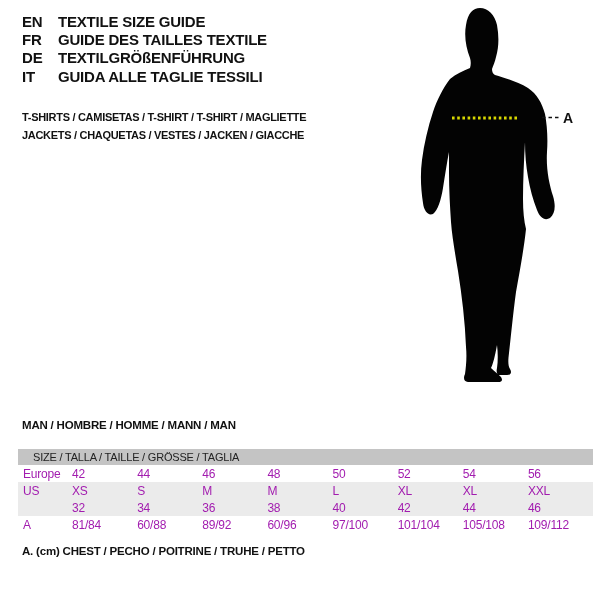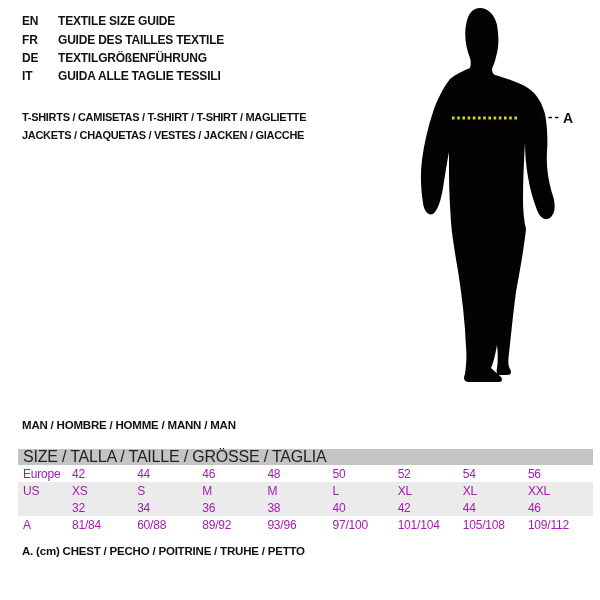--- a/index.html
+++ b/index.html
@@ -6,38 +6,38 @@
   body{
     width:600px;height:600px;background:#ffffff;
     font-family:"Liberation Sans","DejaVu Sans",sans-serif;color:#111;
     -webkit-font-smoothing:antialiased;
   }
   .page{position:relative;width:600px;height:600px;overflow:hidden;background:#fff;}
 
   
   .lang-list{position:absolute;left:22px;top:12px;}
   .lang-row{display:flex;height:18.4px;align-items:center;
-    font-weight:bold;font-size:12px;letter-spacing:-0.2px;}
+    font-weight:bold;font-size:15px;letter-spacing:-0.2px;}
   .lang-code{width:36px;flex:0 0 36px;}
 
   
   .prod-lines{position:absolute;left:22px;top:109px;
     font-weight:bold;font-size:11px;line-height:17.5px;letter-spacing:-0.3px;}
 
   
   .figure-svg{position:absolute;left:0;top:0;width:600px;height:600px;}
 
   
   .section-title{position:absolute;left:22px;top:419px;
     font-weight:bold;font-size:11.5px;letter-spacing:-0.2px;text-align:center;}
 
   
   .size-table{position:absolute;left:18px;top:449px;width:575px;font-size:12px;letter-spacing:-0.2px;}
-  .thead{background:#c4c4c4;height:16px;line-height:16px;padding-left:5px;
-    font-size:16px;color:#222;}
+  .thead{background:#c4c4c4;height:16px;line-height:16px;padding-left:15px;
+    font-size:11px;color:#222;}
   .trow{display:grid;grid-template-columns:54px repeat(8,1fr);align-items:center;height:17px;color:#a21caf;}
   .trow.shaded{background:#ebebeb;}
   .trow .lbl{padding-left:5px;text-align:left;}
   .trow .val{text-align:left;}
 
   
   .footnote{position:absolute;left:22px;top:545px;
     font-weight:bold;font-size:11.5px;letter-spacing:-0.2px;}
 </style>
 </head>
@@ -154,21 +154,21 @@
           <div class="val">40</div>
           <div class="val">42</div>
           <div class="val">44</div>
           <div class="val">46</div>
         </div>
         <div class="trow">
           <div class="lbl">A</div>
           <div class="val">81/84</div>
           <div class="val">60/88</div>
           <div class="val">89/92</div>
-          <div class="val">93/96</div>
+          <div class="val">60/96</div>
           <div class="val">97/100</div>
           <div class="val">101/104</div>
           <div class="val">105/108</div>
           <div class="val">109/112</div>
         </div>
       </div>
   </div>
 
   <div class="footnote">A. (cm) CHEST / PECHO / POITRINE / TRUHE / PETTO</div>
 

